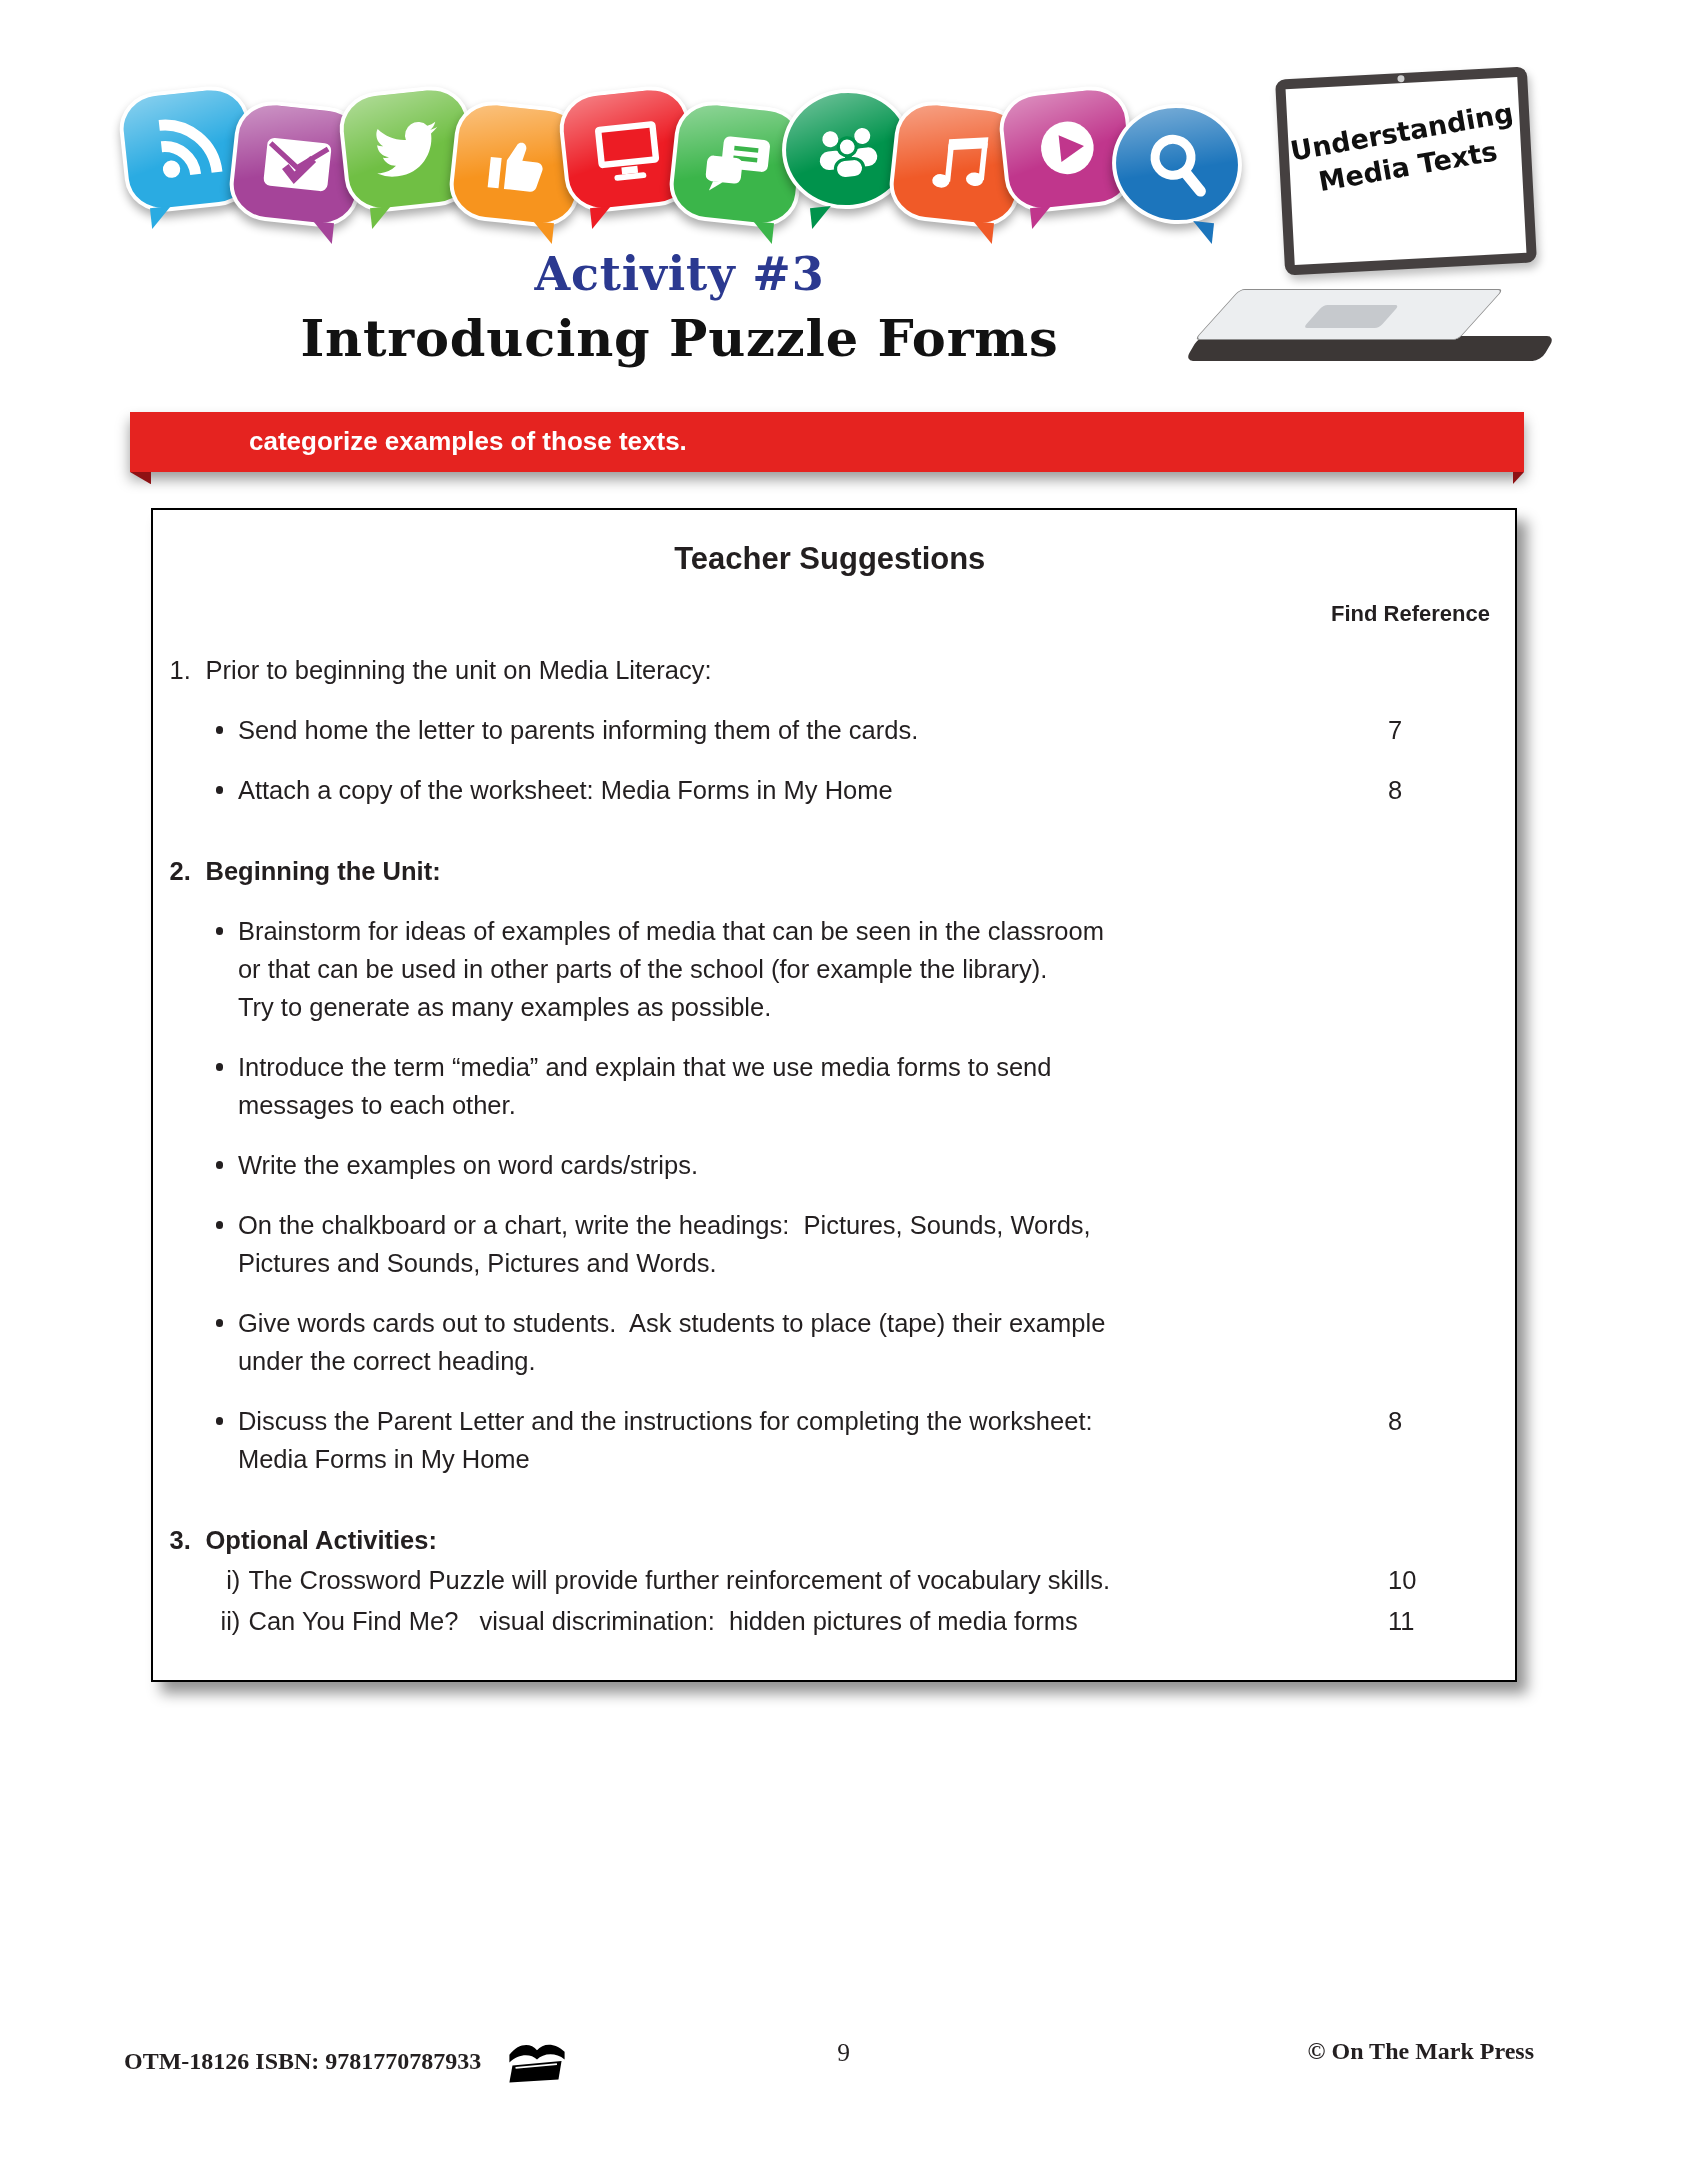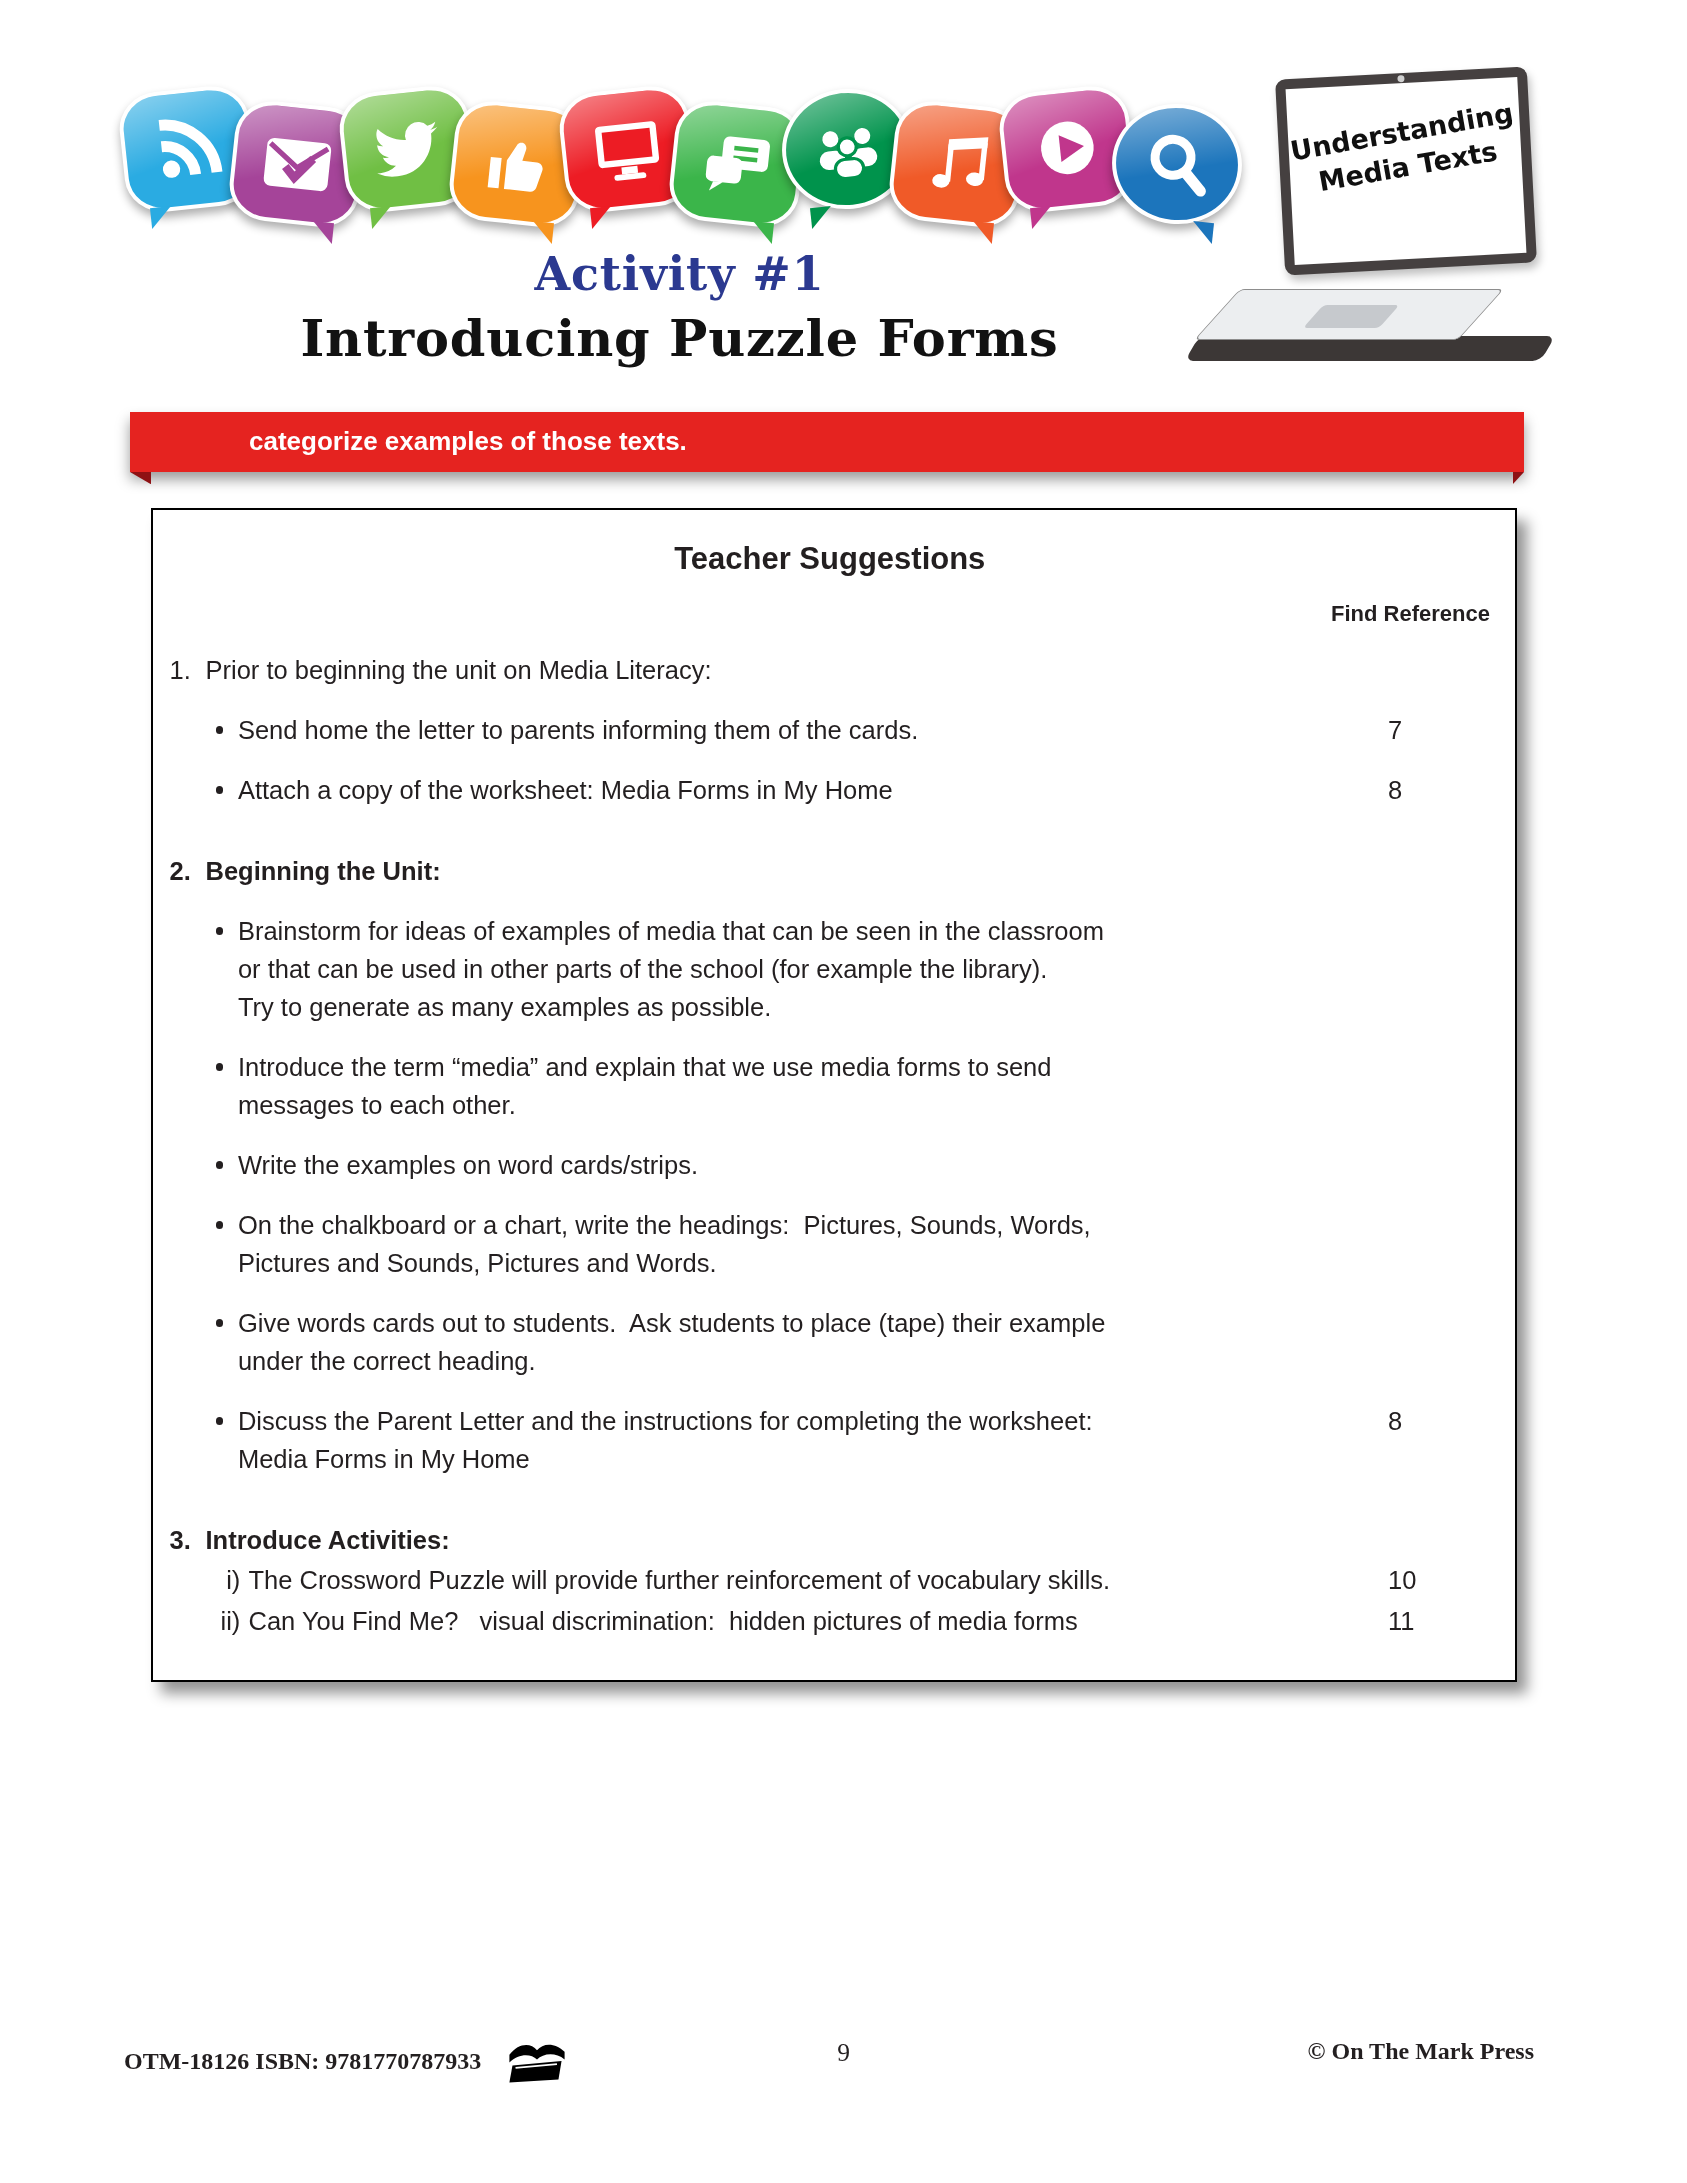--- a/index.html
+++ b/index.html
@@ -203,21 +203,21 @@
     <div class="laptop-screen">
       <div class="camera-dot"></div>
       <div class="screen-text">
         <span>Understanding</span>
         <span>Media Texts</span>
       </div>
     </div>
   </div>
 
   <div class="title-block">
-    <div class="activity-title">Activity #1</div>
+    <div class="activity-title">Activity #3</div>
     <div class="page-title">Introducing Puzzle Forms</div>
   </div>
 
   <div class="goal-banner">
     <span class="goal-line2">categorize examples of those texts.</span>
   </div>
 
   <div class="main-box">
     <div class="box-title">Teacher Suggestions</div>
     <div class="page-ref-label">Find Reference</div>
@@ -273,21 +273,21 @@
     </div>
     <div class="bullet-row">
       <span class="dot"></span>
       <span class="bullet-text">Discuss the Parent Letter and the instructions for completing the worksheet:
 Media Forms in My Home</span>
       <span class="ref">8</span>
     </div>
 
     <div class="sec-row">
       <span class="num bold">3.</span>
-      <span class="sec-title bold">Introduce Activities:</span>
+      <span class="sec-title bold">Optional Activities:</span>
     </div>
     <div class="sub-row">
       <span class="sub-label">i)</span>
       <span class="sub-text">The Crossword Puzzle will provide further reinforcement of vocabulary skills.</span>
       <span class="ref">10</span>
     </div>
     <div class="sub-row">
       <span class="sub-label">ii)</span>
       <span class="sub-text">Can You Find Me?   visual discrimination:  hidden pictures of media forms</span>
       <span class="ref">11</span>

